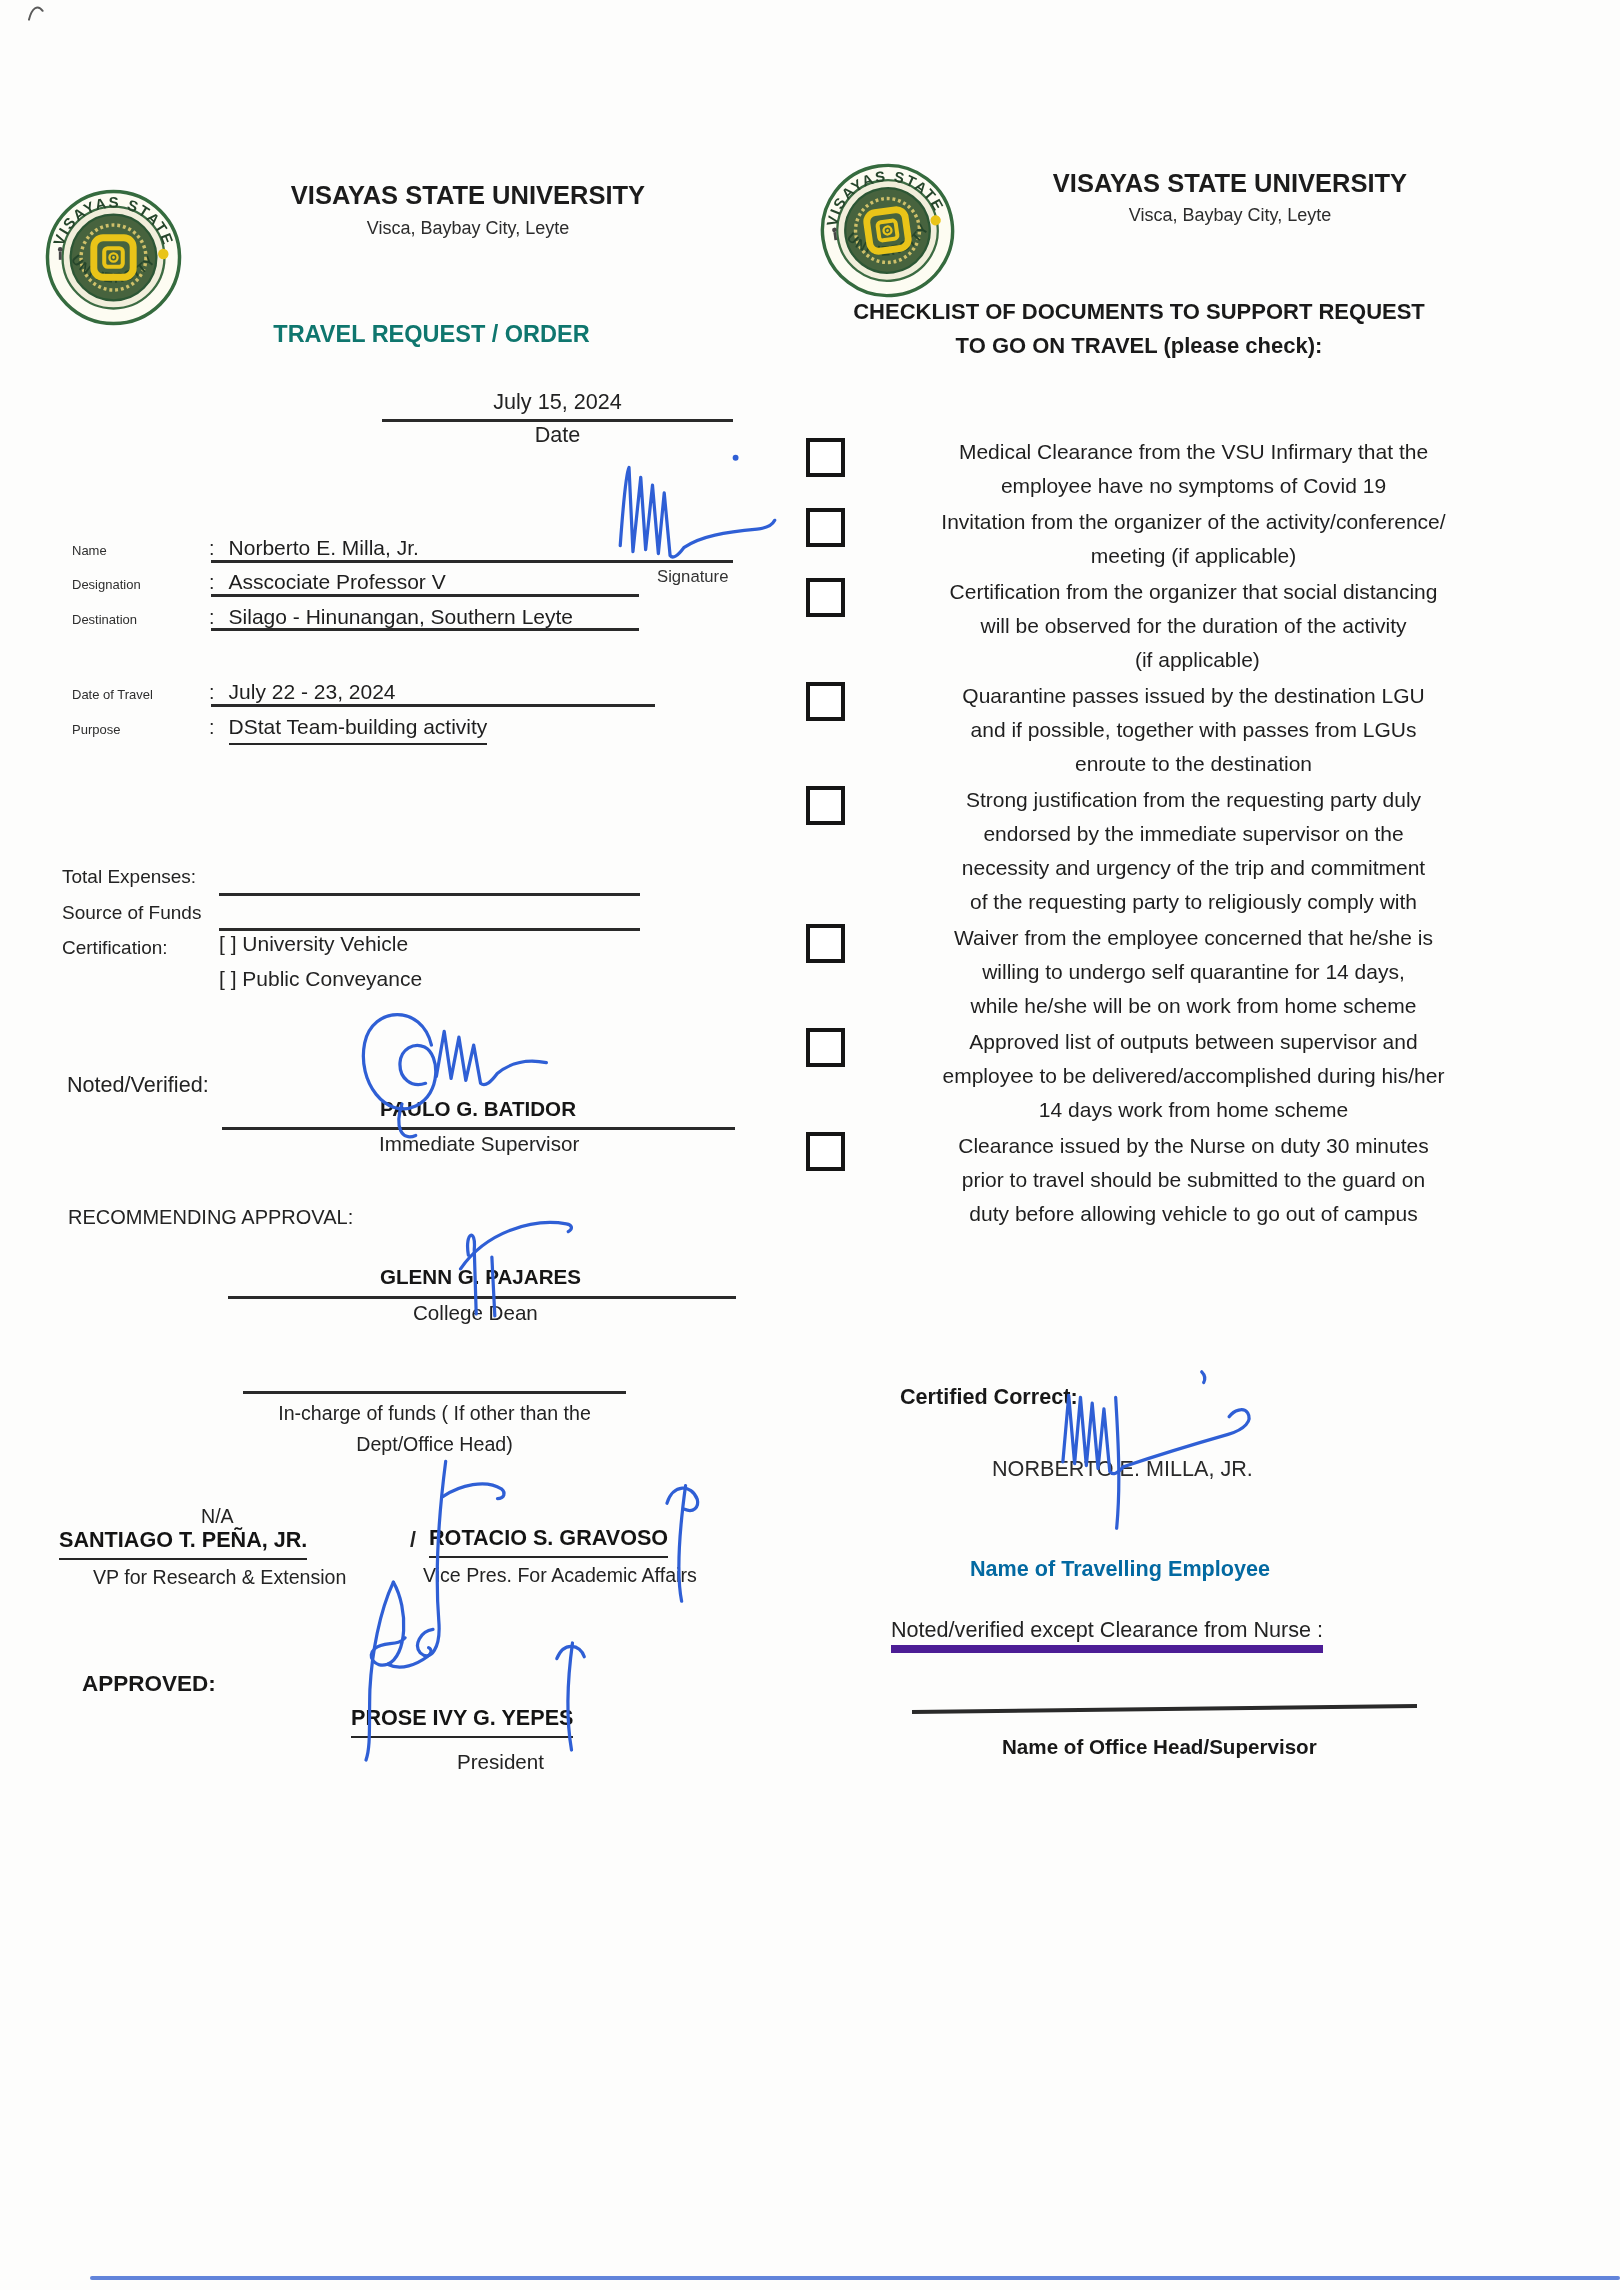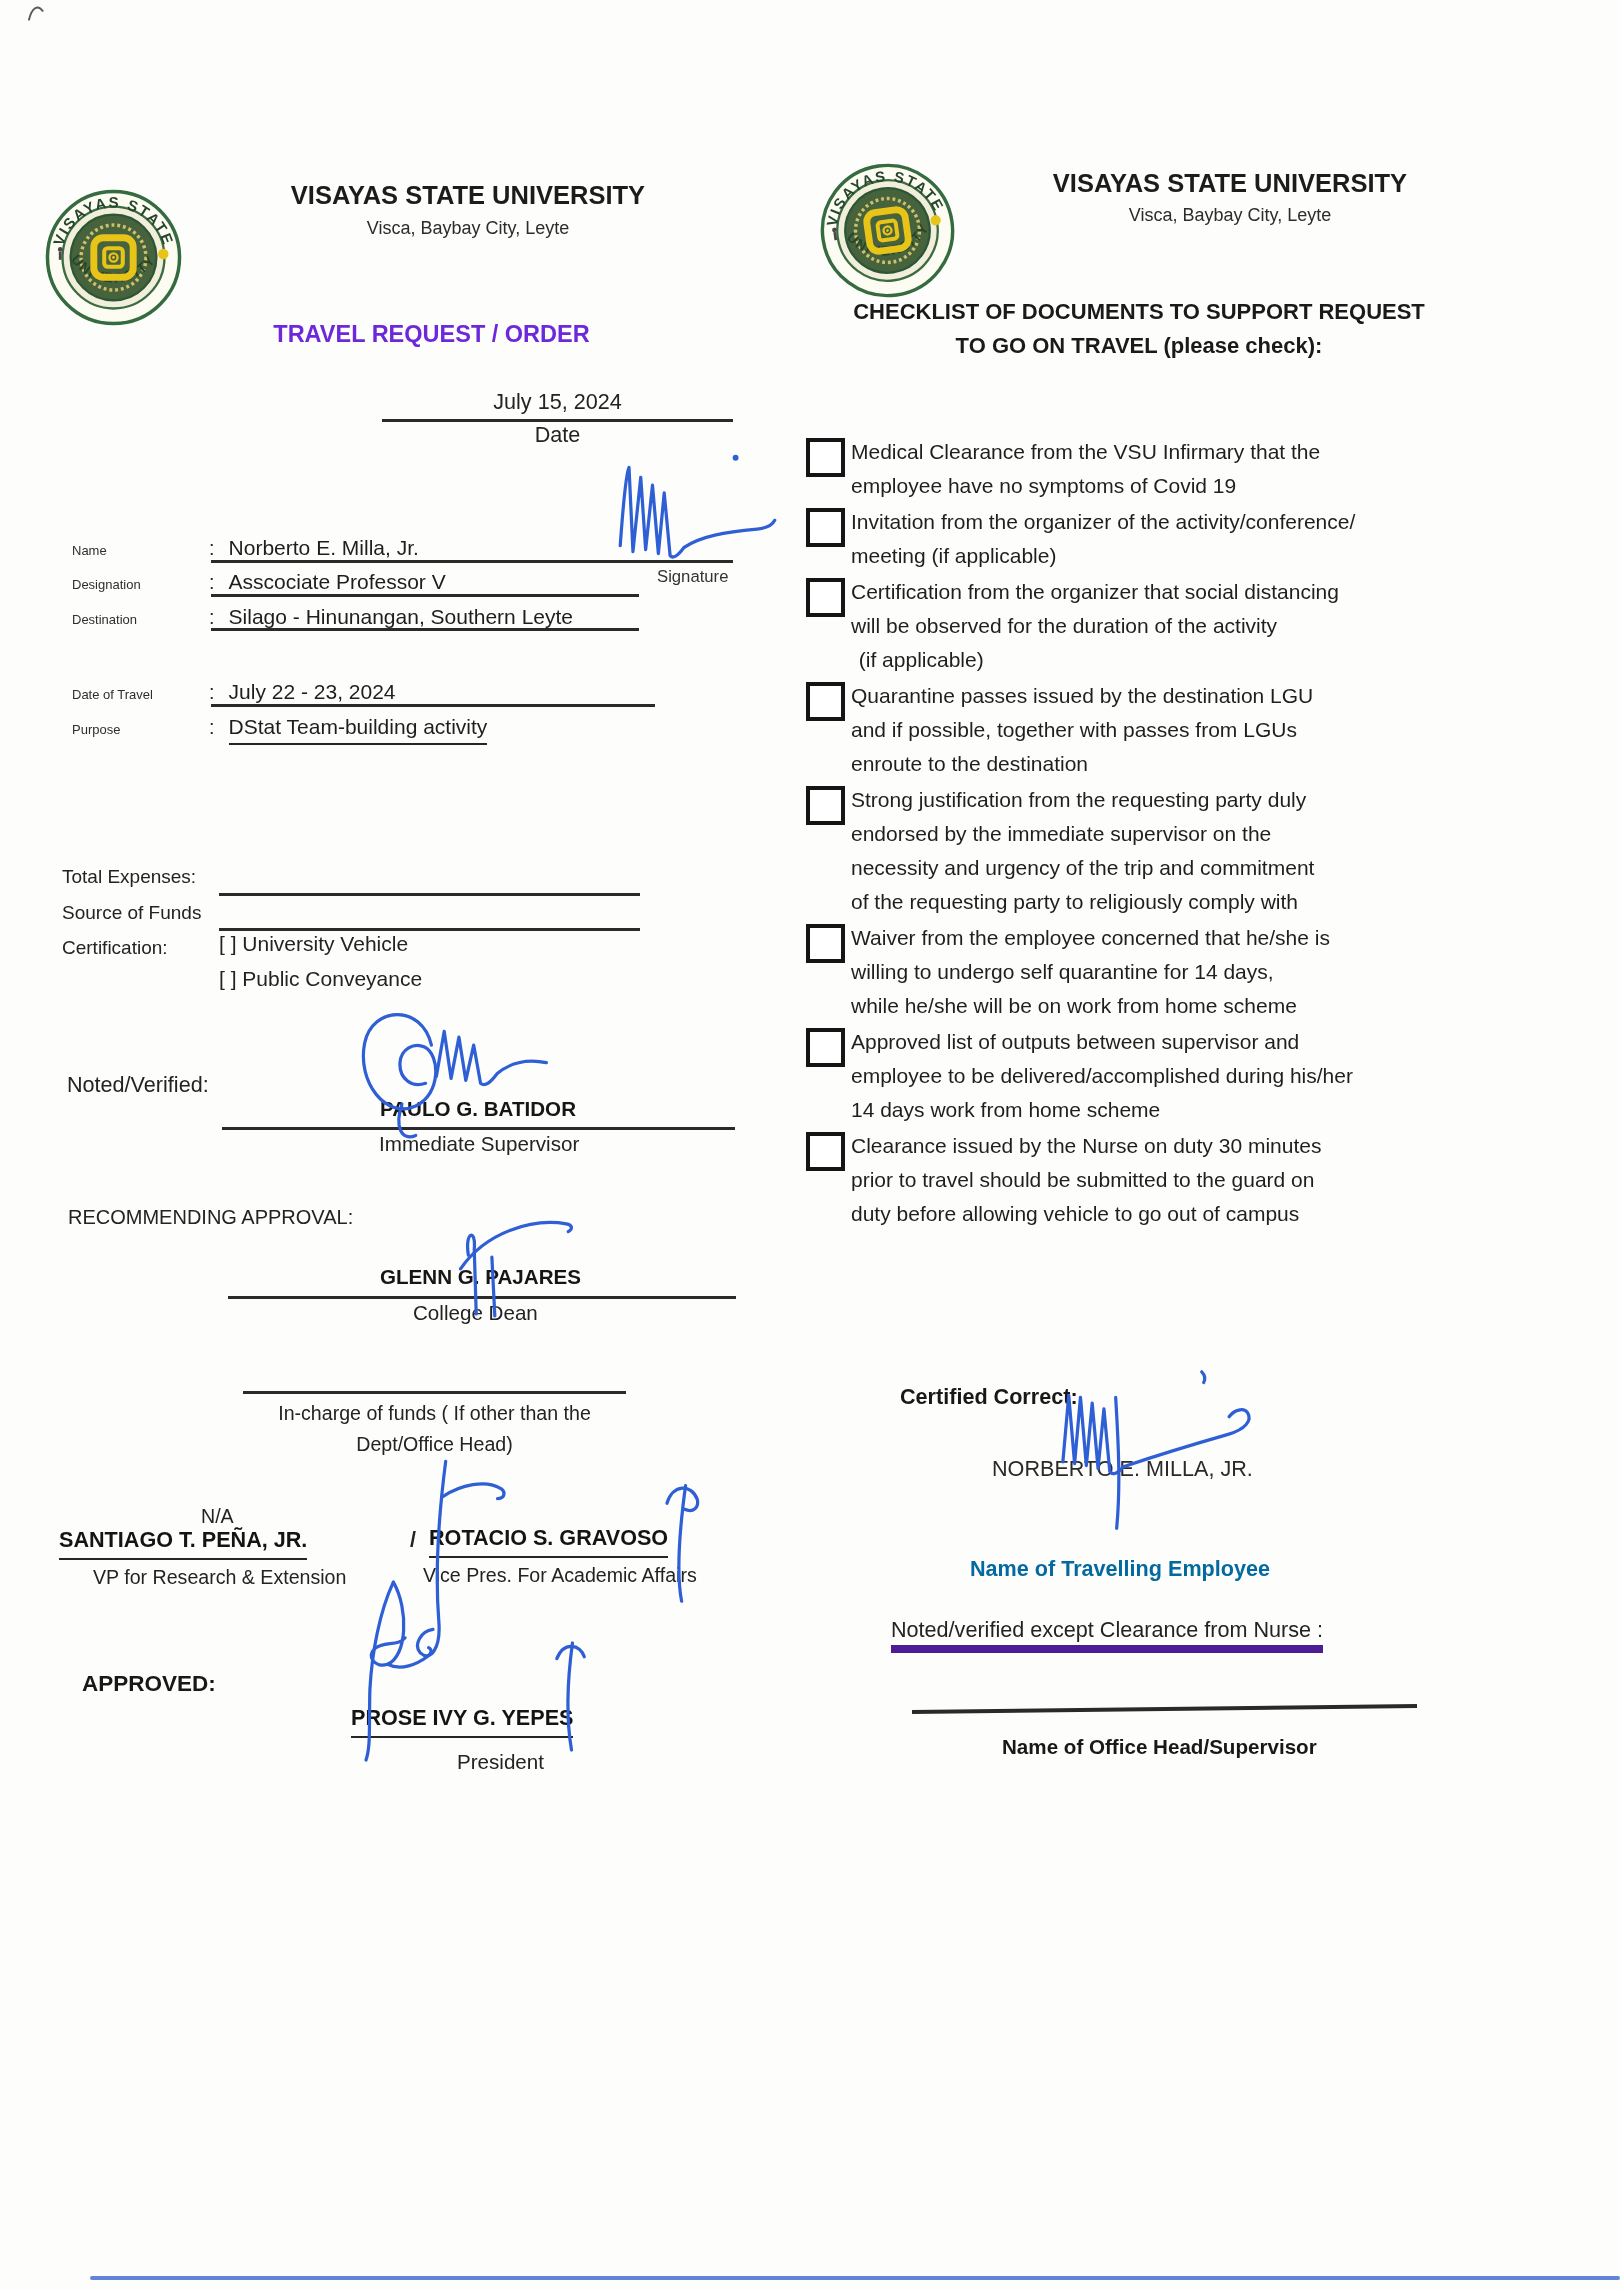--- a/index.html
+++ b/index.html
@@ -12,21 +12,21 @@
   .ctr{text-align:center;white-space:normal;}
   .b{font-weight:bold;}
   .rule{position:absolute;height:2.9px;background:#2a2a2a;}
   .bb{border-bottom:2.9px solid #262626;padding-bottom:5px;}
   .bb2{border-bottom:8px solid #4c1d95;padding-bottom:2px;}
   .flabel{display:inline-block;width:137px;font-size:13px;color:#2e2e2e;margin-left:16px;}
   .fcolon{display:inline-block;width:19.6px;font-size:19.6px;}
   .fvalue{font-size:21px;color:#1e1e1e;}
   .ink{stroke:#2f5fd5;fill:none;stroke-width:3.3;stroke-linecap:round;stroke-linejoin:round;}
   .chk-wrap{position:absolute;left:806px;top:435px;width:730px;}
-  .chk-item{display:grid;grid-template-columns:45px 1fr;margin-bottom:2px;}
+  .chk-item{display:grid;grid-template-columns:45px 1fr;margin-bottom:2px;text-align:center;}
   .chk-box{width:31px;height:31px;border:4.9px solid #151515;background:#fff;margin-top:2.9px;}
   .chk-line{line-height:34px;font-size:21px;color:#1f1f1f;white-space:nowrap;}
   .indent1{padding-left:7.8px;}
   .seal-text{font-weight:bold;letter-spacing:1.5px;fill:#26462b;}
 </style>
 </head>
 <body>
 
 <div class="page">
 
@@ -43,21 +43,21 @@
     <rect x="52" y="52" width="16" height="16" rx="3" fill="none" stroke="#e9c418" stroke-width="3.5"></rect>
     <circle cx="60" cy="60" r="3.5" fill="none" stroke="#e9c418" stroke-width="2"></circle>
     <circle cx="60" cy="60" r="1.2" fill="#e9c418"></circle>
     <circle cx="103" cy="57" r="4.5" fill="#e9c418"></circle>
     <circle cx="14" cy="53" r="2" fill="#474747"></circle>
     <rect x="12.8" y="55" width="2.4" height="7" fill="#474747"></rect>
   </svg>
 
   <div class="abs ctr b" style="left:235px;top:181px;width:466px;font-size:25.5px;color:#1c1c1c">VISAYAS STATE UNIVERSITY</div>
   <div class="abs ctr" style="left:235px;top:218px;width:466px;font-size:18px;color:#2c2c2c">Visca, Baybay City, Leyte</div>
-  <div class="abs ctr b" style="left:201px;top:321px;width:461px;font-size:23.5px;color:#6d28d9">TRAVEL REQUEST / ORDER</div>
+  <div class="abs ctr b" style="left:201px;top:321px;width:461px;font-size:23.5px;color:#0f766e">TRAVEL REQUEST / ORDER</div>
 
   <div class="abs ctr" style="left:382px;top:389px;width:351px;font-size:21.6px">July 15, 2024</div>
   <div class="rule" style="left:382px;top:419px;width:351px"></div>
   <div class="abs ctr" style="left:382px;top:422px;width:351px;font-size:21.6px">Date</div>
 
   <div class="abs" style="left:56px;top:536px">
     <span class="flabel">Name</span><span class="fcolon">:</span><span class="fvalue">Norberto E. Milla, Jr.</span>
   </div>
   <div class="rule" style="left:211px;top:560px;width:522px"></div>
 

